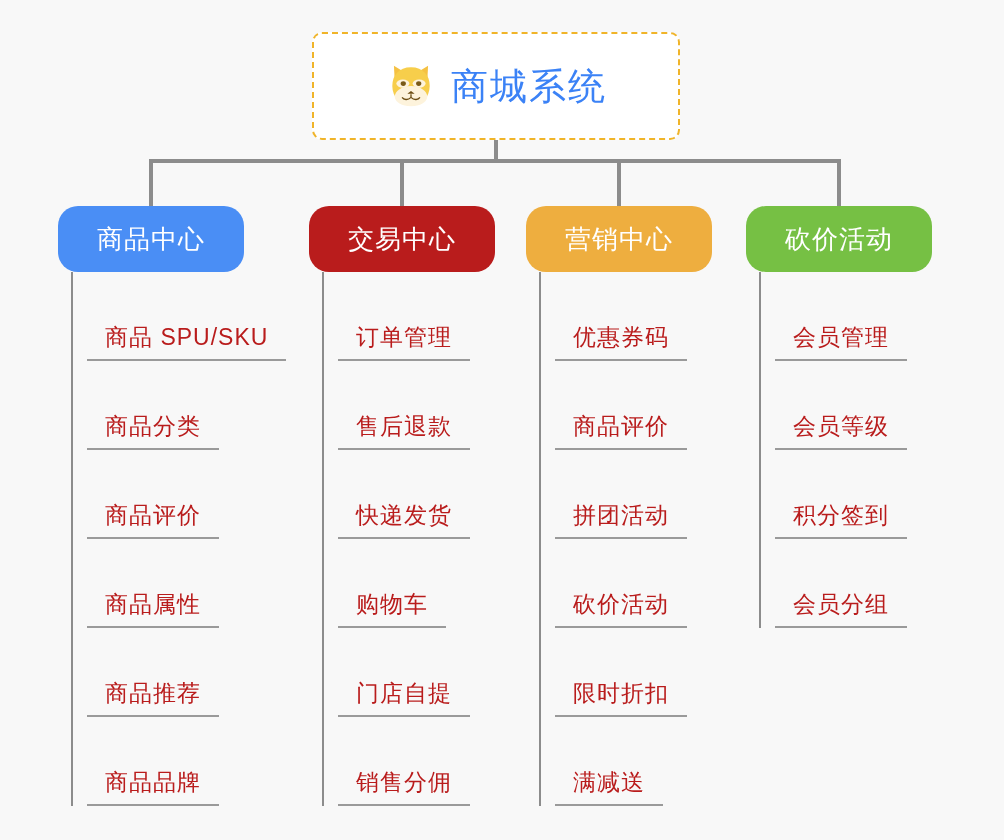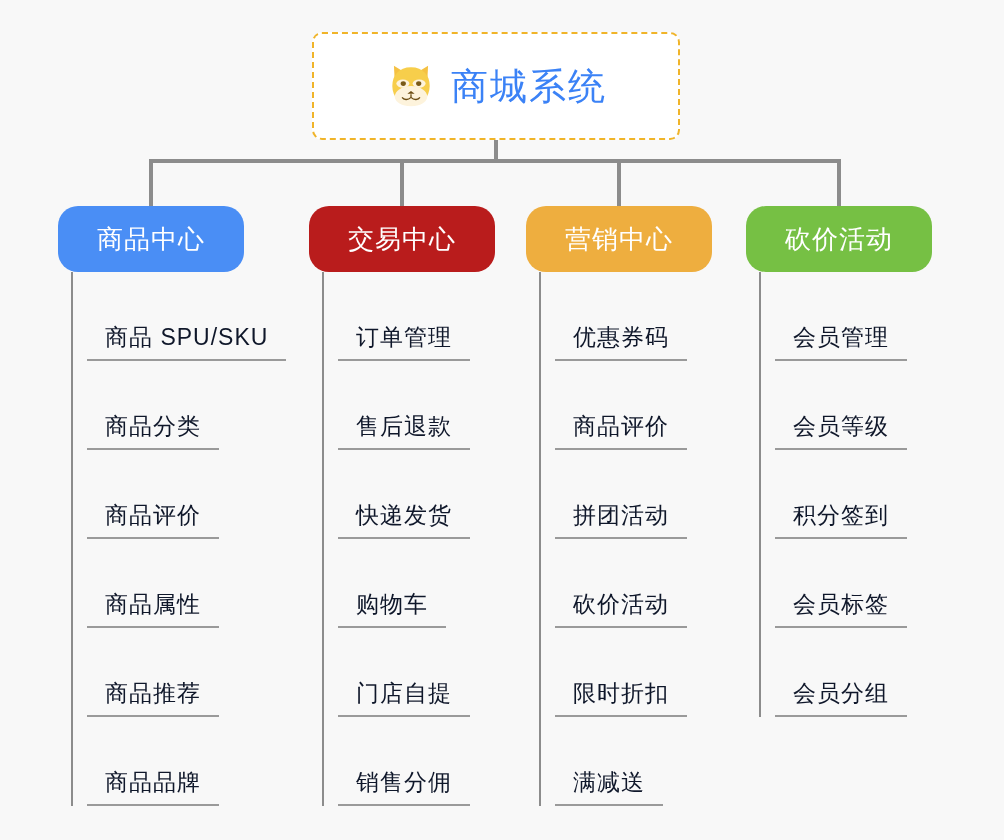--- a/index.html
+++ b/index.html
@@ -119,21 +119,21 @@
   .leaf-item {
     height: 89px;
     display: flex;
     align-items: flex-end;
     box-sizing: border-box;
     padding-bottom: 0;
   }
   .leaf-label {
     display: inline-block;
     font-size: 23px;
-    color: #0f172a;
+    color: #b91c1c;
     letter-spacing: 1px;
     padding: 0 18px 6px 18px;
     border-bottom: 2px solid #9a9a9a;
     white-space: nowrap;
   }
 </style>
 </head>
 <body>
 
 <div id="mindmap">
@@ -255,21 +255,18 @@
       <div class="leaf-item">
           <span class="leaf-label">会员管理</span>
         </div>
       <div class="leaf-item">
           <span class="leaf-label">会员等级</span>
         </div>
       <div class="leaf-item">
           <span class="leaf-label">积分签到</span>
         </div>
       <div class="leaf-item">
-          <span class="leaf-label">会员标签</span>
-        </div>
-      <div class="leaf-item">
           <span class="leaf-label">会员分组</span>
         </div>
     </div>
   </div>
 
 </div>
 
 </body></html>

